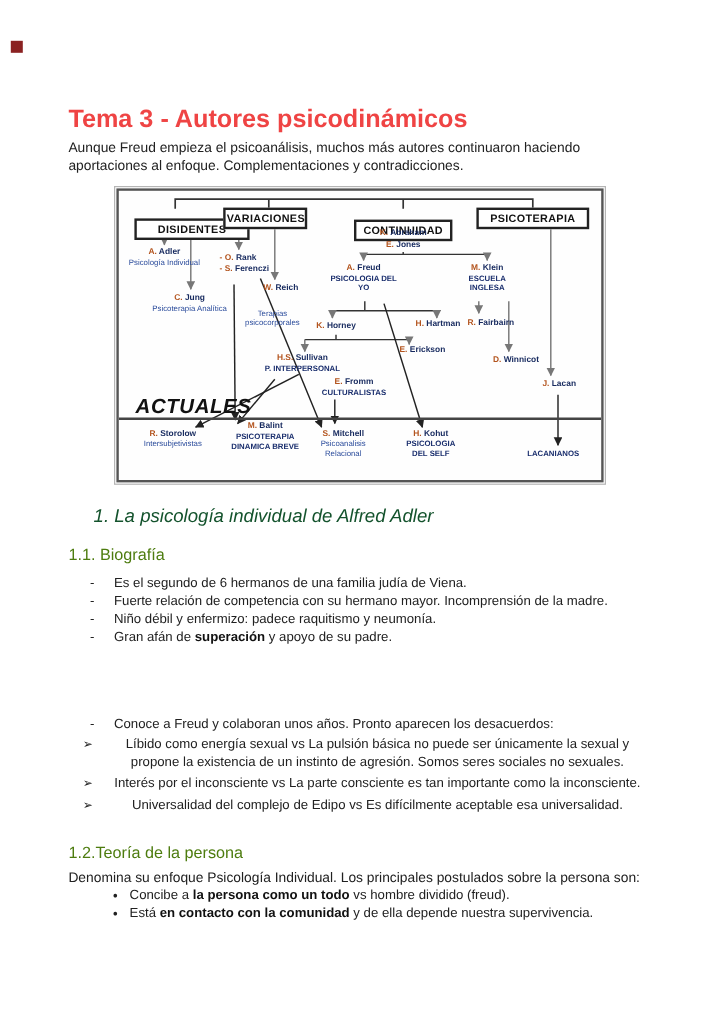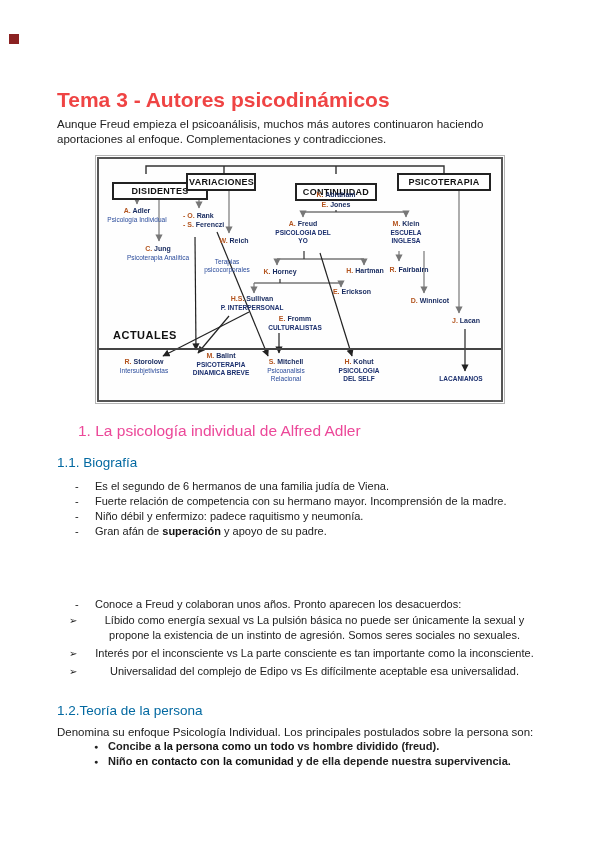--- a/index.html
+++ b/index.html
@@ -17,42 +17,42 @@
            border:2px solid #555;outline:1px solid #b5b5b5;outline-offset:1px;}
   .diagram svg{position:absolute;left:0;top:0;}
   .hdr{position:absolute;box-sizing:border-box;border:2px solid #222;background:#fff;
        font-size:9px;font-weight:bold;color:#111;text-align:center;padding:2px 1px;letter-spacing:.3px;}
   .dn{position:absolute;text-align:center;line-height:8.5px;}
   .dn.la{text-align:left;}
   .nm{font-size:7px;font-weight:bold;color:#16295e;white-space:nowrap;}
   .ini{color:#b3541e;font-weight:bold;}
   .sub{font-size:6.5px;color:#2a4b9b;line-height:8px;}
   .caps{font-size:6.5px;font-weight:bold;color:#1b2f6e;line-height:8px;}
-  .actuales{position:absolute;left:14px;top:170px;font-size:11px;font-weight:bold;color:#111;letter-spacing:.5px;}
+  .actuales{position:absolute;left:14px;top:170px;font-size:17px;font-weight:bold;color:#111;letter-spacing:.5px;font-style:italic;}
 
   
-  .sec-heading{left:78px;top:421px;font-size:15.5px;color:#ec4899;line-height:20px;}
-  .sub-heading{font-size:13.5px;color:#0369a1;line-height:17px;}
+  .sec-heading{left:78px;top:421px;font-size:15.5px;color:#14532d;line-height:20px;font-style:italic;}
+  .sub-heading{font-size:13.5px;color:#4d7c0f;line-height:17px;}
   .h-bio{left:57px;top:454px;}
   .h-teoria{left:57px;top:702px;}
   .para{font-size:11.5px;line-height:15px;color:#212121;}
   .p-teoria{left:57px;top:725px;width:488px;}
 
   .list{font-size:11px;line-height:15px;color:#212121;}
   .li{position:relative;}
   .li.dash{padding-left:38px;}
   .li.dash::before{content:"-";position:absolute;left:18px;top:0;}
   .li.arr{padding-left:33px;margin-bottom:3px;}
   .li.arr::before{content:"➢";position:absolute;left:12px;top:0;font-size:10px;}
   .li.dot{padding-left:51px;}
   .li.dot::before{content:"●";position:absolute;left:37px;top:0;font-size:7px;line-height:15px;}
   .bio-list{left:57px;top:479px;width:488px;}
   .freud-li{left:57px;top:597px;width:488px;}
   .dis-list{left:57px;top:613px;width:482px;text-align:center;}
-  .dot-list{left:57px;top:739px;width:488px;font-weight:bold;}
+  .dot-list{left:57px;top:739px;width:488px;}
   b{color:#111;}
 </style>
 </head>
 <body>
 
 <div class="page">
 
   <div class="abs corner-marker"></div>
 
   <div class="abs doc-title">Tema 3 - Autores psicodinámicos</div>
@@ -208,16 +208,16 @@
     <div class="li arr"><span>Líbido como energía sexual vs La pulsión básica no puede ser únicamente la sexual y propone la existencia de un instinto de agresión. Somos seres sociales no sexuales.</span></div>
     <div class="li arr"><span>Interés por el inconsciente vs La parte consciente es tan importante como la inconsciente.</span></div>
     <div class="li arr"><span>Universalidad del complejo de Edipo vs Es difícilmente aceptable esa universalidad.</span></div>
   </div>
 
   <div class="abs sub-heading h-teoria">1.2.Teoría de la persona</div>
   <div class="abs para p-teoria">Denomina su enfoque Psicología Individual. Los principales postulados sobre la persona son:</div>
 
   <div class="abs list dot-list">
     <div class="li dot"><span>Concibe a </span><b>la persona como un todo</b><span> vs hombre dividido (freud).</span></div>
-    <div class="li dot"><span>Niño </span><b>en contacto con la comunidad</b><span> y de ella depende nuestra supervivencia.</span></div>
+    <div class="li dot"><span>Está </span><b>en contacto con la comunidad</b><span> y de ella depende nuestra supervivencia.</span></div>
   </div>
 
 </div>
 
 </body></html>

